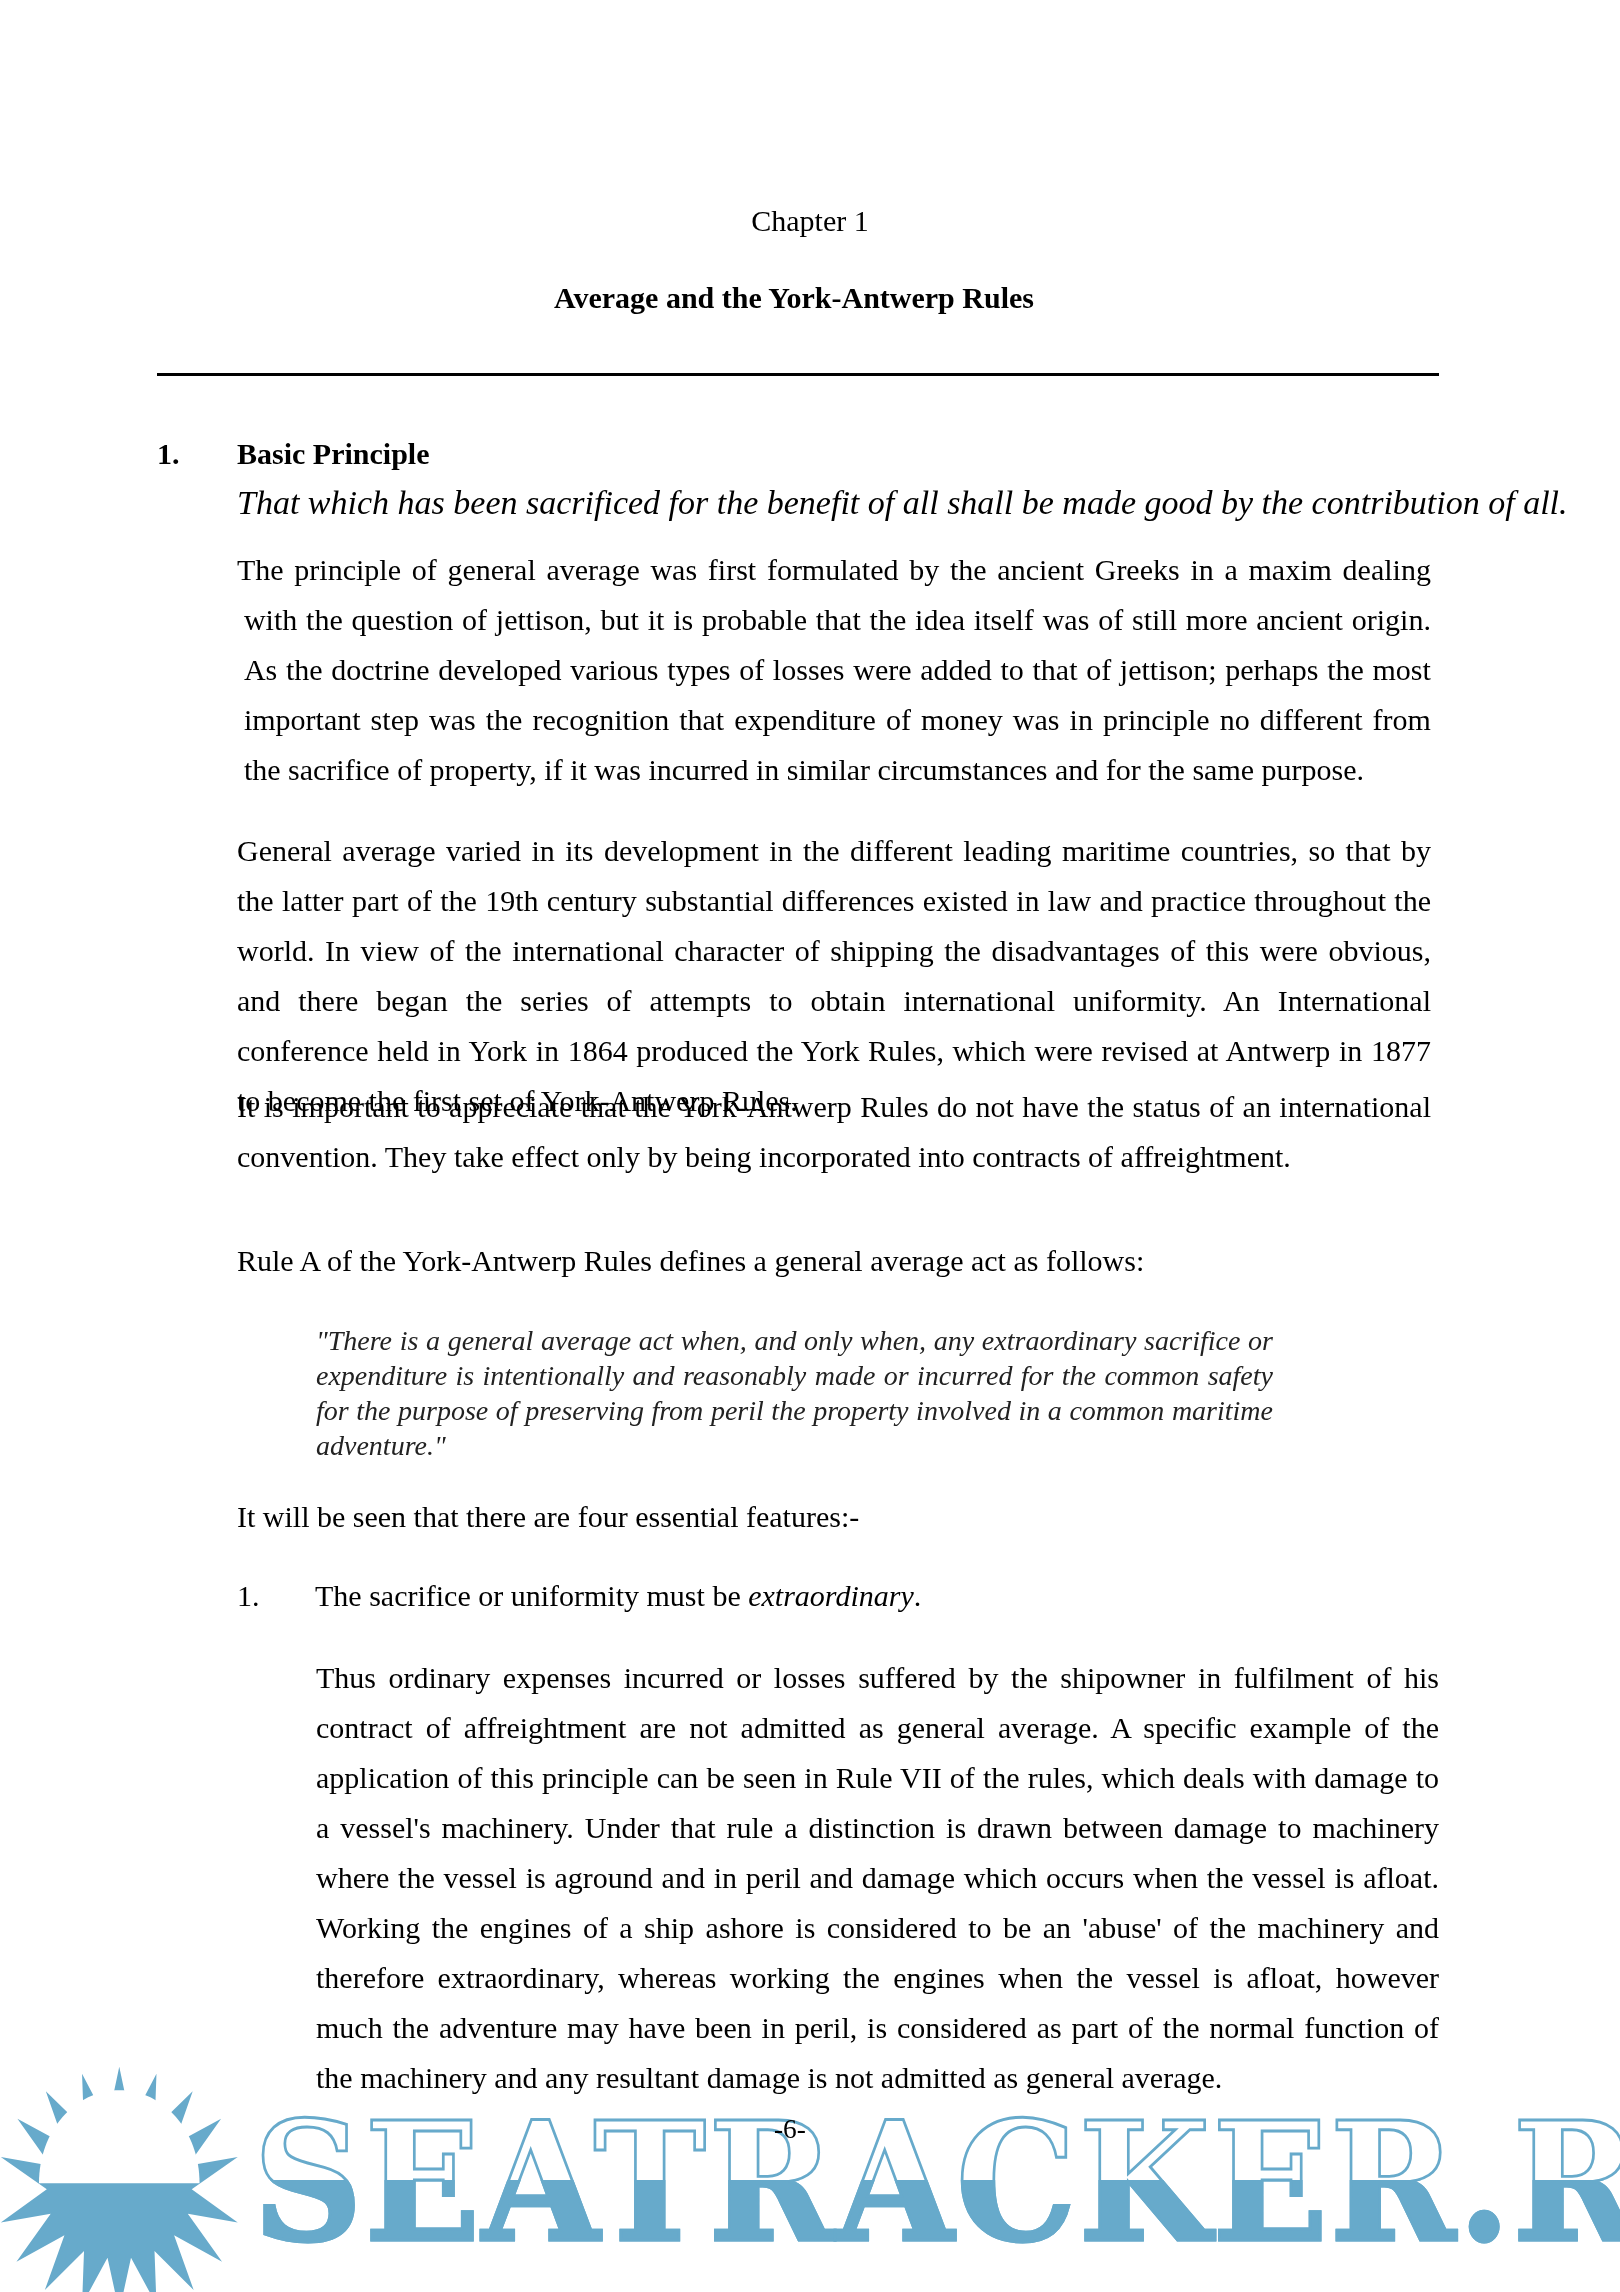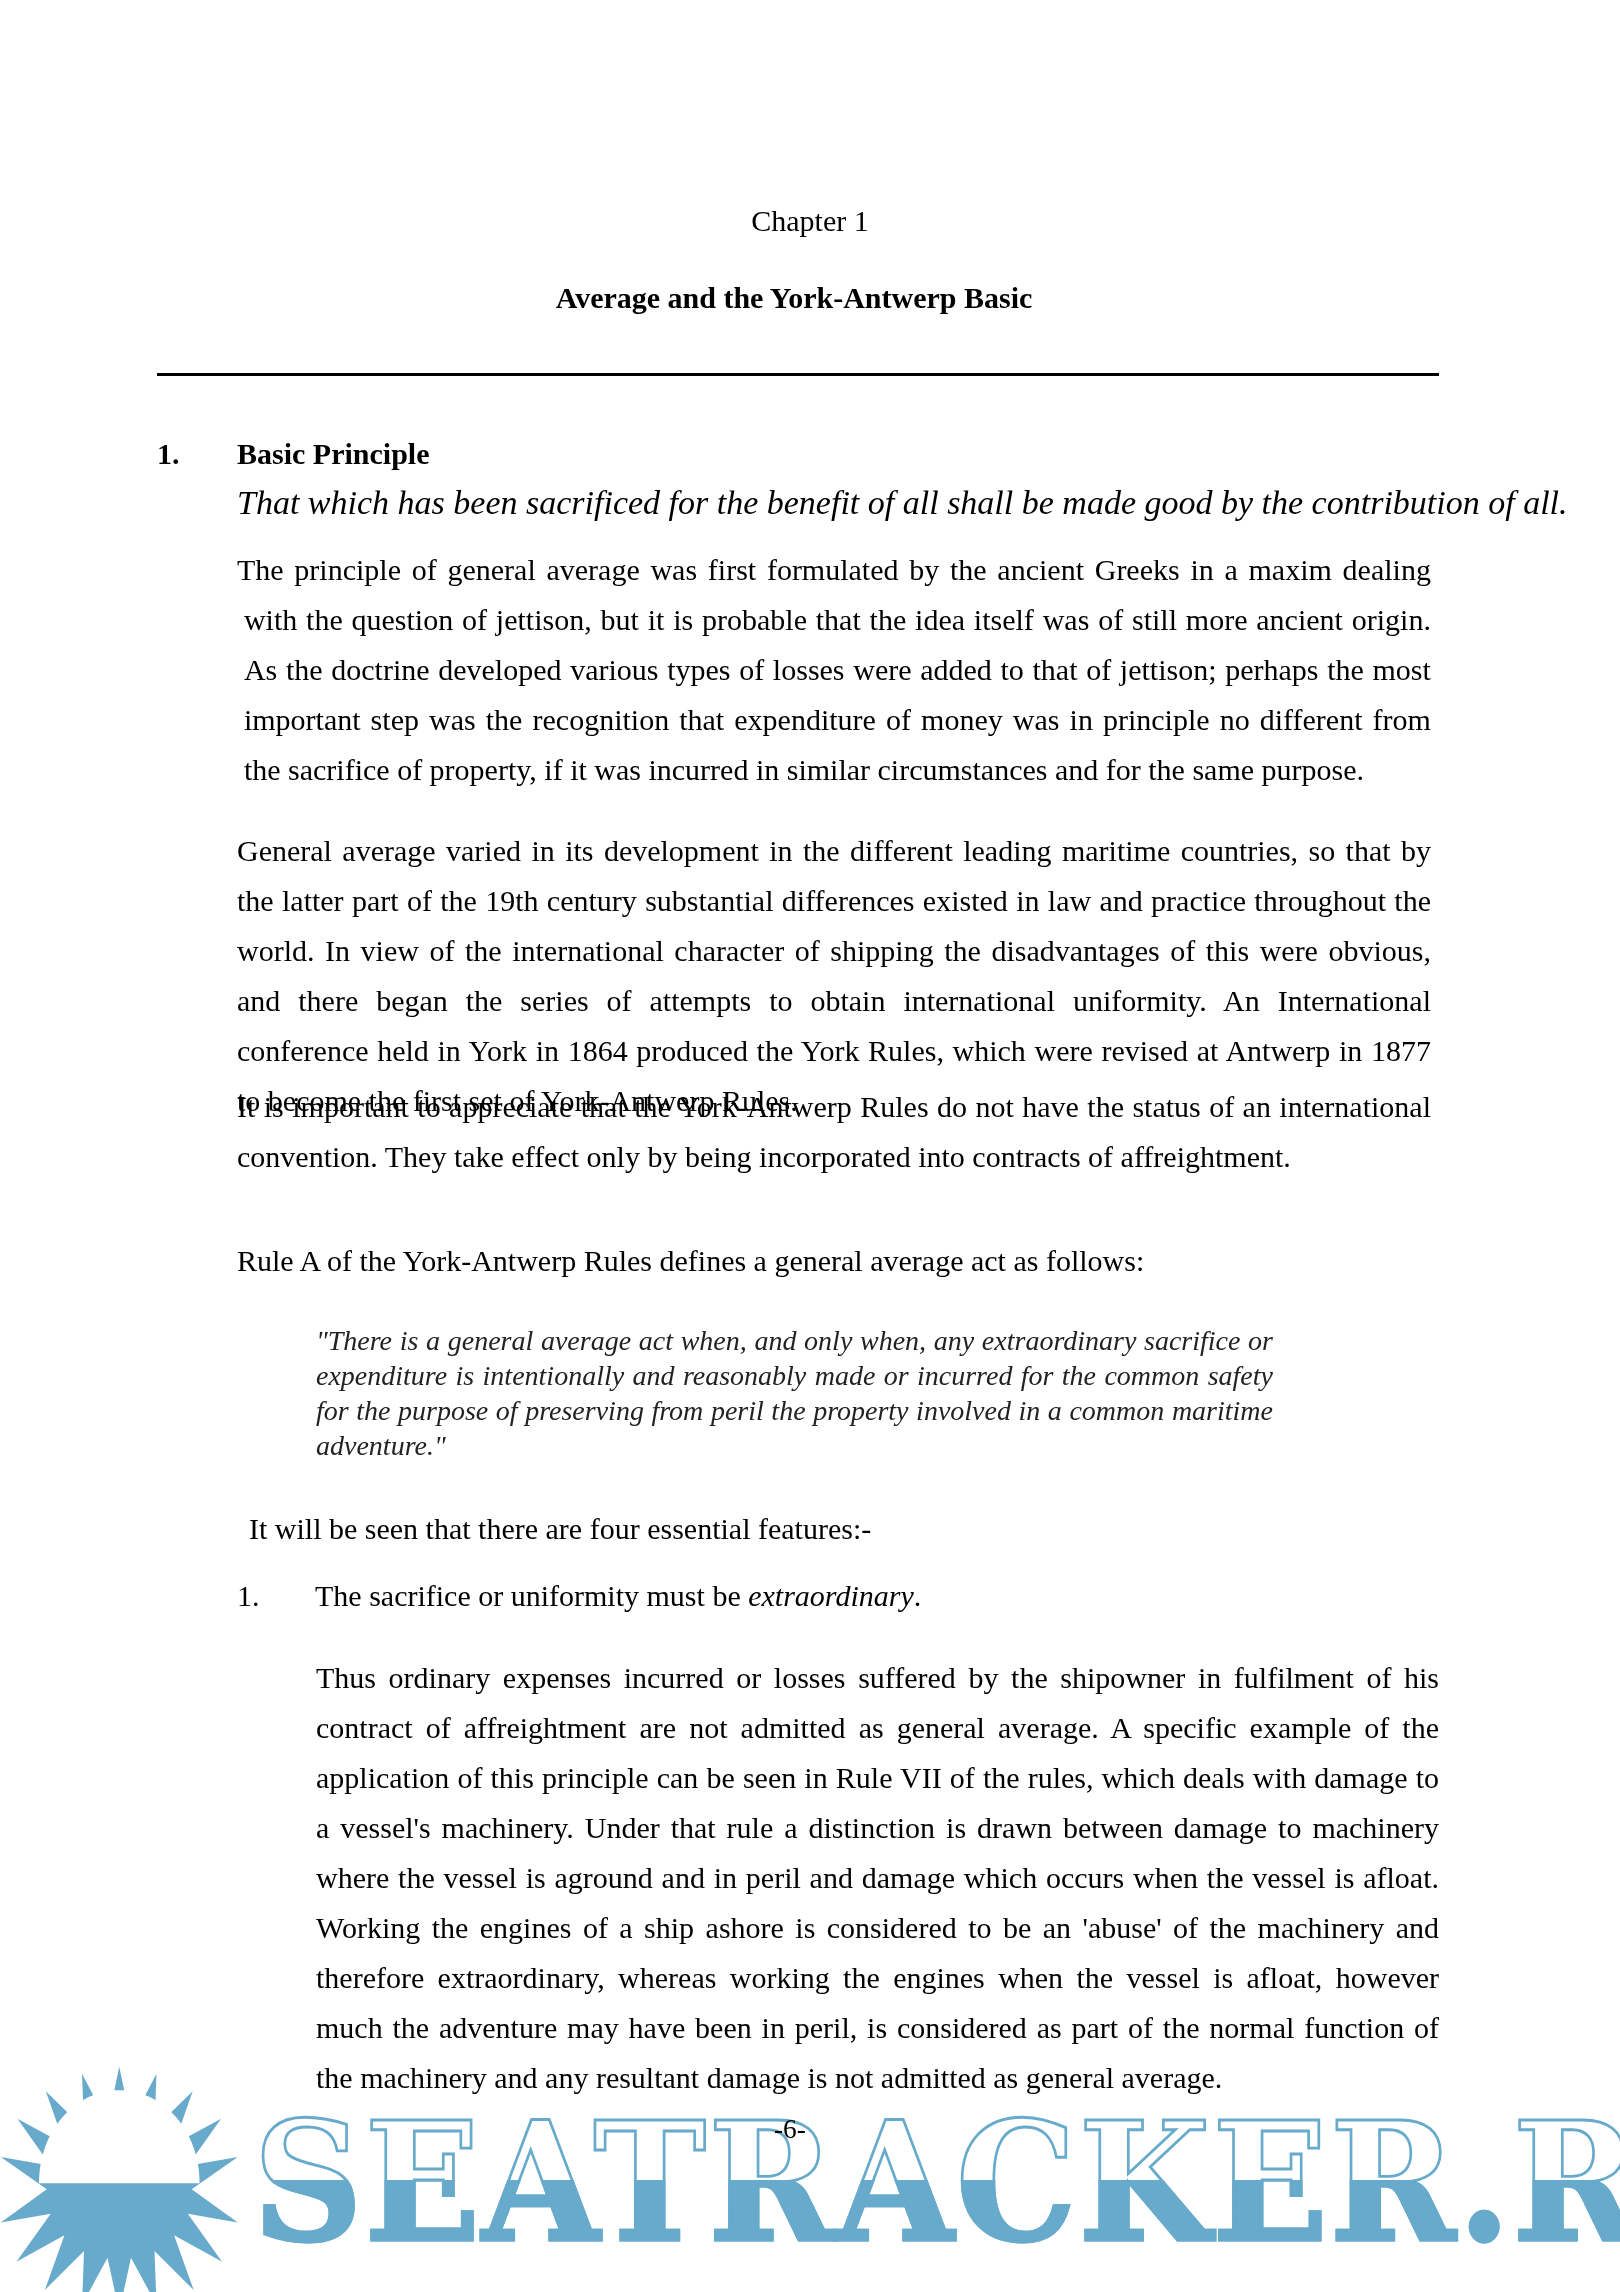--- a/index.html
+++ b/index.html
@@ -40,39 +40,39 @@
                   -webkit-background-clip: text; background-clip: text; color: transparent; }
 </style>
 </head>
 <body>
 
 <div class="page">
 
   <div class="chapter-label">Chapter 1</div>
 
   <div class="chapter-title">
-    <div>Average and the York-Antwerp Basic</div>
+    <div>Average and the York-Antwerp Rules</div>
   </div>
 
   <div class="rule"></div>
 
   <div class="section-head">
     <span class="section-num">1.</span><span>Basic Principle</span>
   </div>
 
   <div class="maxim">That which has been sacrificed for the benefit of all shall be made good by the contribution of all.</div>
 
   <p class="para hang" style="top:545px;margin:0;">The principle of general average was first formulated by the ancient Greeks in a maxim dealing with the question of jettison, but it is probable that the idea itself was of still more ancient origin.  As the doctrine developed various types of losses were added to that of jettison; perhaps the most important step was the recognition that expenditure of money was in principle no different from the sacrifice of property, if it was incurred in similar circumstances and for the same purpose.</p>
   <p class="para" style="top:826px;margin:0;">General average varied in its development in the different leading maritime countries, so that by the latter part of the 19th century substantial differences existed in law and practice throughout the world.  In view of the international character of shipping the disadvantages of this were obvious, and there began the series of attempts to obtain international uniformity.  An International conference held in York in 1864 produced the York Rules, which were revised at Antwerp in 1877 to become the first set of York-Antwerp Rules.</p>
   <p class="para" style="top:1082px;margin:0;">It is important to appreciate that the York-Antwerp Rules do not have the status of an international convention.  They take effect only by being incorporated into contracts of affreightment.</p>
   <p class="para" style="top:1236px;margin:0;">Rule A of the York-Antwerp Rules defines a general average act as follows:</p>
 
   <p class="quote" style="top:1323px;margin:0;">"There is a general average act when, and only when, any extraordinary sacrifice or expenditure is intentionally and reasonably made or incurred for the common safety for the purpose of preserving from peril the property involved in a common maritime adventure."</p>
 
-  <p class="para" style="top:1492px;margin:12px;">It will be seen that there are four essential features:-</p>
+  <p class="para" style="top:1492px;margin:0;">It will be seen that there are four essential features:-</p>
 
   <div class="list-item">
     <span class="list-num">1.</span><span>The sacrifice or uniformity must be </span><em>extraordinary</em><span>.</span>
   </div>
 
   <p class="para" style="top:1653px;left:316px;width:1123px;margin:0;">Thus ordinary expenses incurred or losses suffered by the shipowner in fulfilment of his contract of affreightment are not admitted as general average.  A specific example of the application of this principle can be seen in Rule VII of the rules, which deals with damage to a vessel's machinery.  Under that rule a distinction is drawn between damage to machinery where the vessel is aground and in peril and damage which occurs when the vessel is afloat.  Working the engines of a ship ashore is considered to be an 'abuse' of the machinery and therefore extraordinary, whereas working the engines when the vessel is afloat, however much the adventure may have been in peril, is considered as part of the normal function of the machinery and any resultant damage is not admitted as general average.</p>
 
   <svg class="watermark" viewBox="0 0 1653 239" width="1620" height="234" style="position:absolute;left:0;top:2058px;">
     <g transform="translate(121,134)">
       <polygon fill="#67aacb" points="0,-125 12,-68 38,-118 36,-62 75,-100 56,-46 104,-72 70,-24 121,-33 74,0 121,34 70,25 105,74 56,47 76,103 36,63 38,118 12,70 0,125 -12,70 -38,118 -36,63 -76,103 -56,47 -105,74 -70,25 -121,34 -74,0 -121,-33 -70,-24 -104,-72 -56,-46 -75,-100 -36,-62 -38,-118 -12,-68"></polygon>

